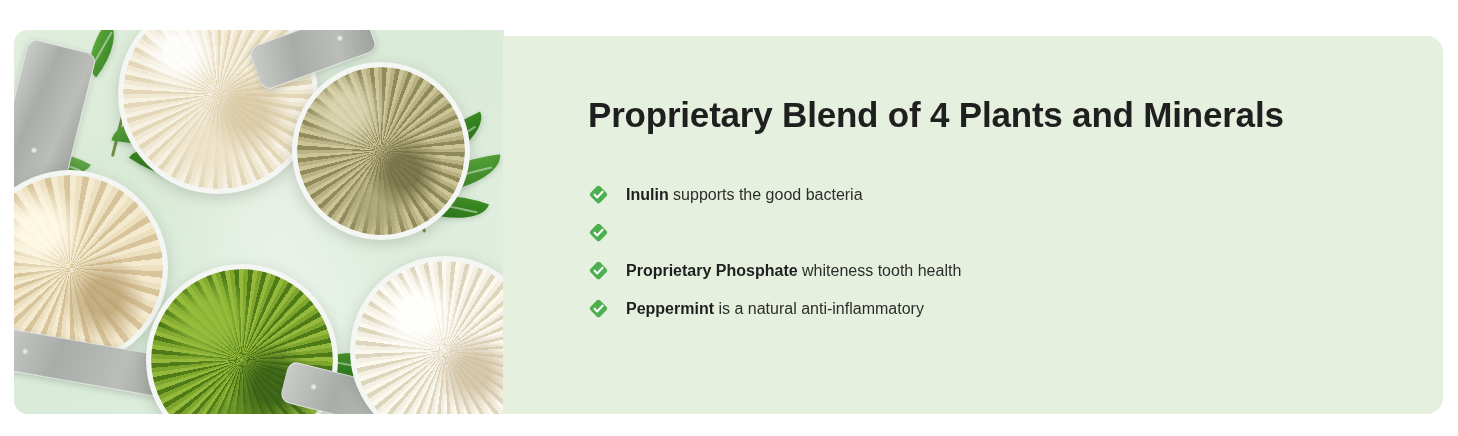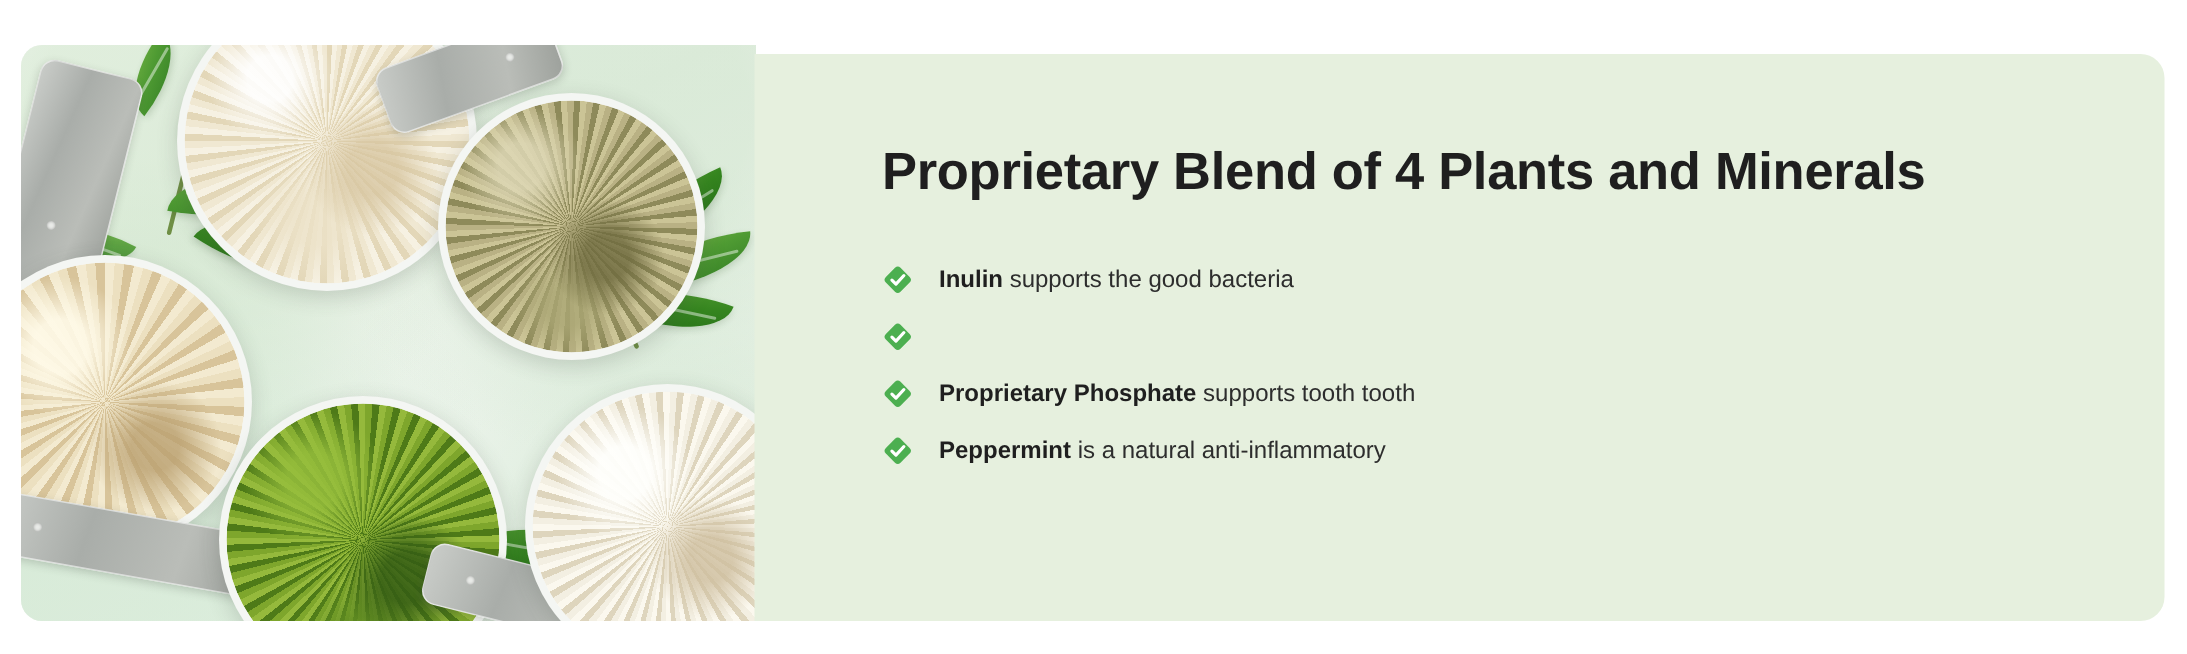--- a/index.html
+++ b/index.html
@@ -173,21 +173,21 @@
   }
 
   .bullet-list {
     list-style: none;
     margin: 0;
     padding: 0;
     margin-top: 35px;
   }
   .bullet-item {
     display: flex;
-    align-items: center;
+    align-items: flex-end;
     height: 38px;
   }
   .check-badge {
     flex: 0 0 auto;
     width: 21px;
     height: 21px;
     margin-top: 1px;
     margin-right: 17px;
     position: relative;
   }
@@ -296,21 +296,21 @@
           </span>
         </li>
 
         <li class="bullet-item">
           <span class="check-badge">
             <svg width="21" height="21" viewBox="0 0 21 21">
               <rect x="3.6" y="3.6" width="13.8" height="13.8" rx="2.6" transform="rotate(45 10.5 10.5)" fill="#4caf50"></rect>
               <path d="M6.6 10.7 L9.3 13.4 L14.6 7.7" fill="none" stroke="#ffffff" stroke-width="2.1" stroke-linecap="round" stroke-linejoin="round"></path>
             </svg>
           </span>
-          <span class="bullet-text"><span class="term">Proprietary Phosphate</span><span> supports tooth tooth</span></span>
+          <span class="bullet-text"><span class="term">Proprietary Phosphate</span><span> whiteness tooth health</span></span>
         </li>
 
         <li class="bullet-item">
           <span class="check-badge">
             <svg width="21" height="21" viewBox="0 0 21 21">
               <rect x="3.6" y="3.6" width="13.8" height="13.8" rx="2.6" transform="rotate(45 10.5 10.5)" fill="#4caf50"></rect>
               <path d="M6.6 10.7 L9.3 13.4 L14.6 7.7" fill="none" stroke="#ffffff" stroke-width="2.1" stroke-linecap="round" stroke-linejoin="round"></path>
             </svg>
           </span>
           <span class="bullet-text"><span class="term">Peppermint</span><span> is a natural anti-inflammatory</span></span>

